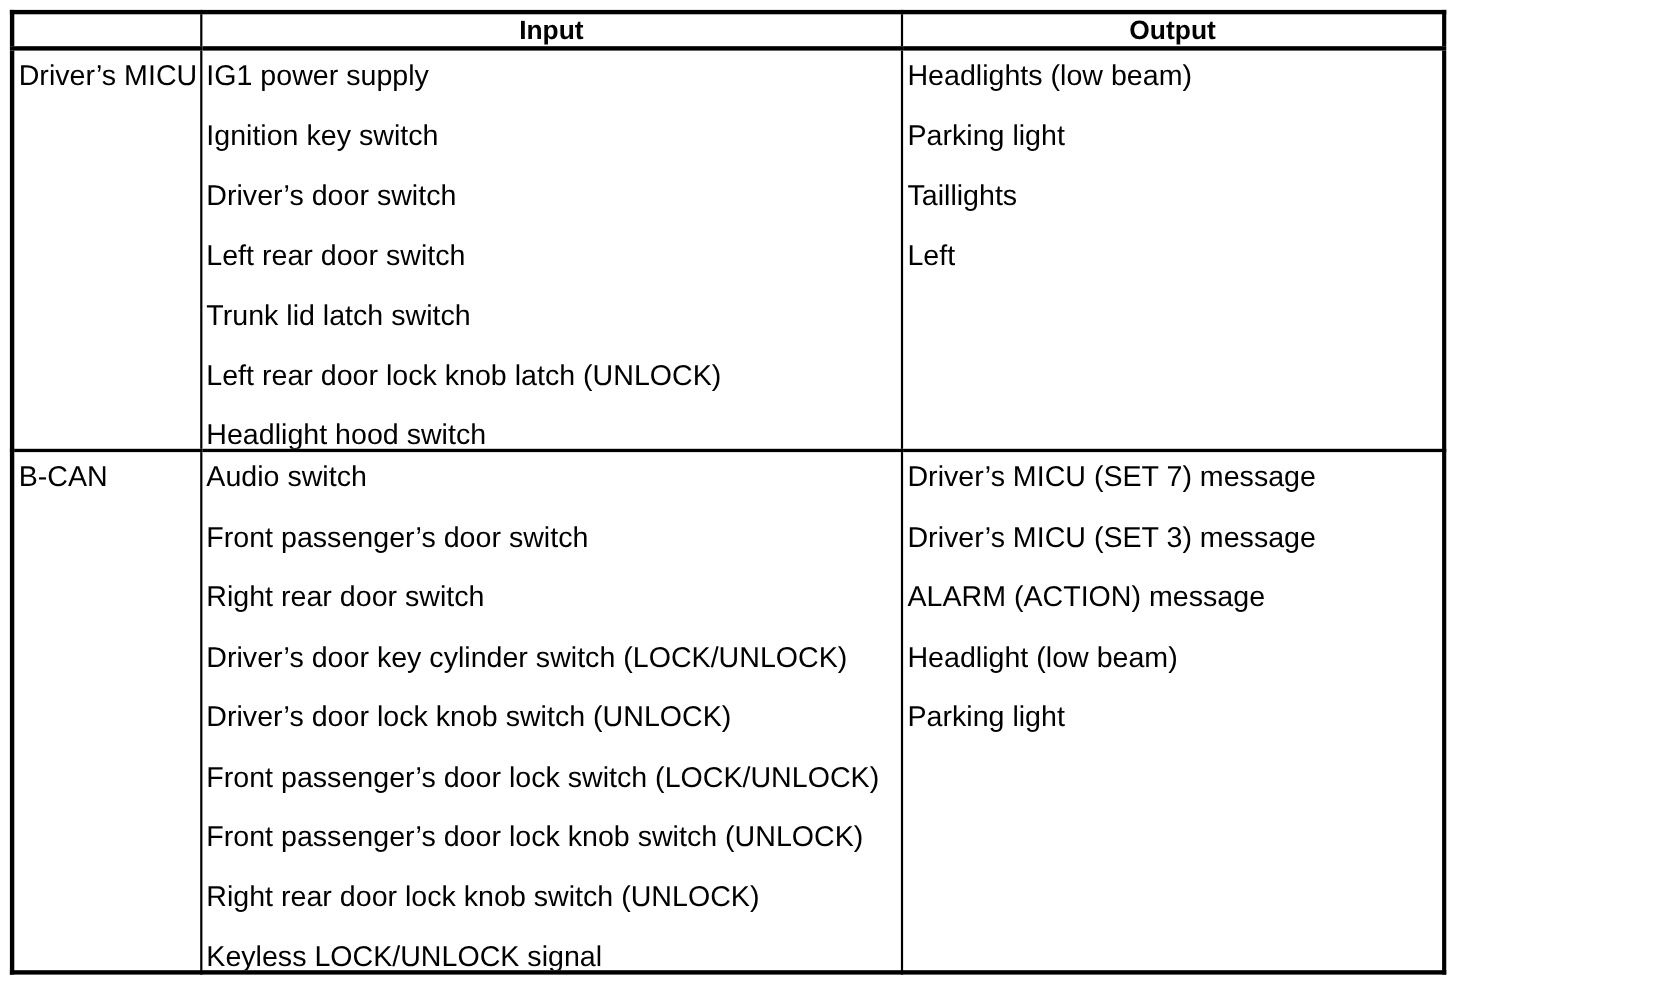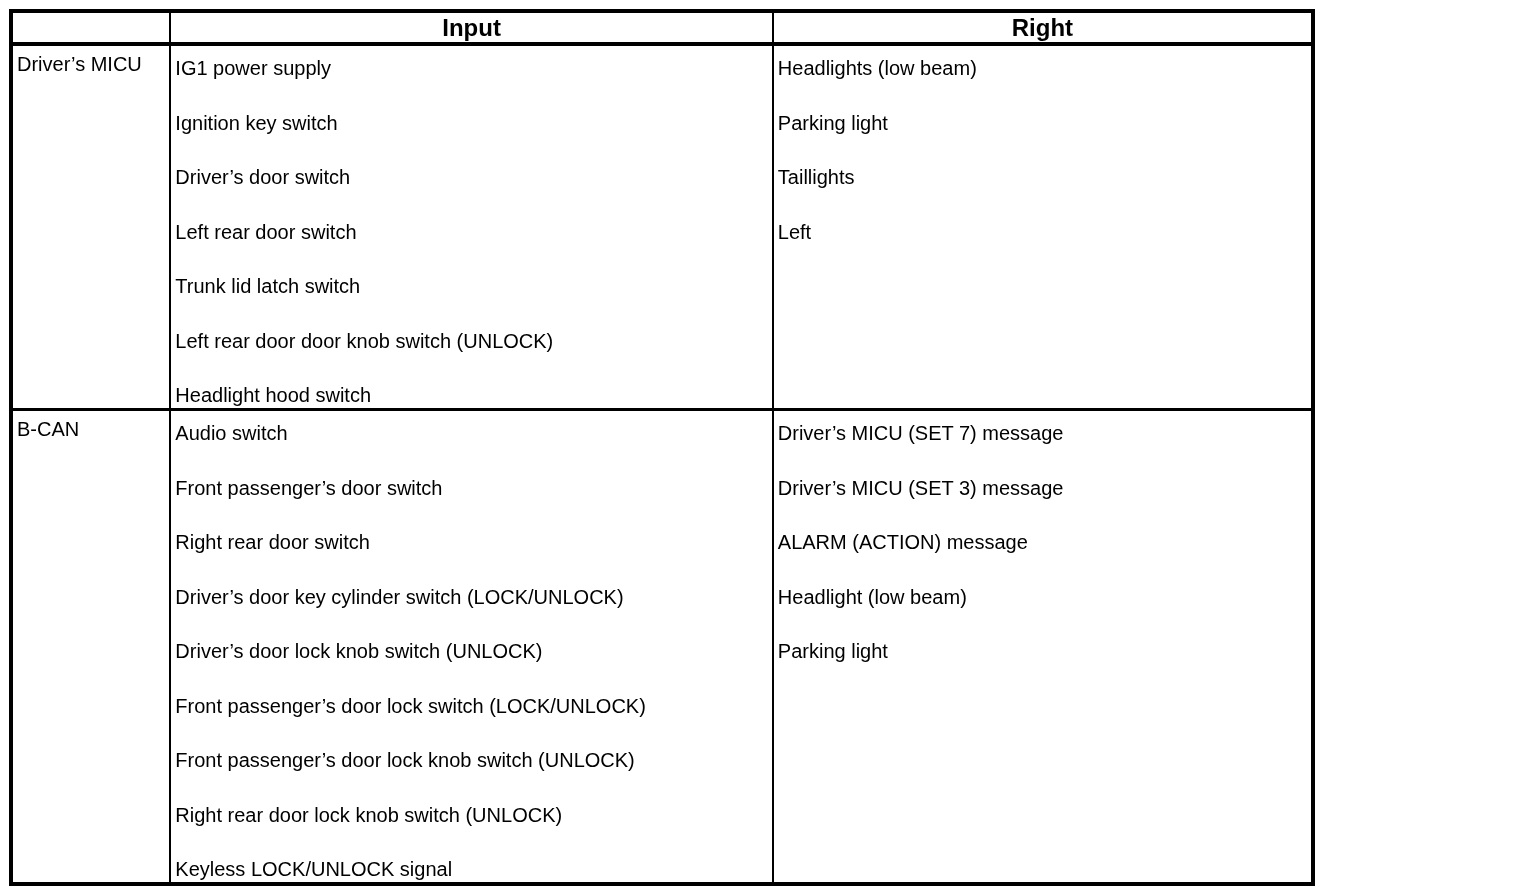--- a/index.html
+++ b/index.html
@@ -21,21 +21,21 @@
     table-layout: fixed;
     margin: 9px 0 0 9px;
     border: 4px solid #000000;
     background: #ffffff;
   }
   col.c1 { width: 172px; }
   col.c2 { width: 664px; }
   col.c3 { width: 662px; }
   th, td {
     border-left: 2px solid #000000;
-    font-size: 20px;
+    font-size: 26px;
     color: #000000;
     overflow: hidden;
   }
   th {
     font-weight: bold;
     text-align: center;
     height: 29px;
     padding: 0;
     border-bottom: 4px solid #000000;
     vertical-align: middle;
@@ -68,33 +68,33 @@
   <table class="io-table">
     <colgroup>
       <col class="c1">
       <col class="c2">
       <col class="c3">
     </colgroup>
     <thead>
       <tr>
         <th></th>
         <th>Input</th>
-        <th>Right</th>
+        <th>Output</th>
       </tr>
     </thead>
     <tbody>
       <tr class="row0">
         <td class="src">Driver’s MICU</td>
         <td>
           <div class="line">IG1 power supply</div>
           <div class="line">Ignition key switch</div>
           <div class="line">Driver’s door switch</div>
           <div class="line">Left rear door switch</div>
           <div class="line">Trunk lid latch switch</div>
-          <div class="line">Left rear door door knob switch (UNLOCK)</div>
+          <div class="line">Left rear door lock knob latch (UNLOCK)</div>
           <div class="line">Headlight hood switch</div>
         </td>
         <td>
           <div class="line">Headlights (low beam)</div>
           <div class="line">Parking light</div>
           <div class="line">Taillights</div>
           <div class="line">Left</div>
         </td>
       </tr>
       <tr class="row1">

